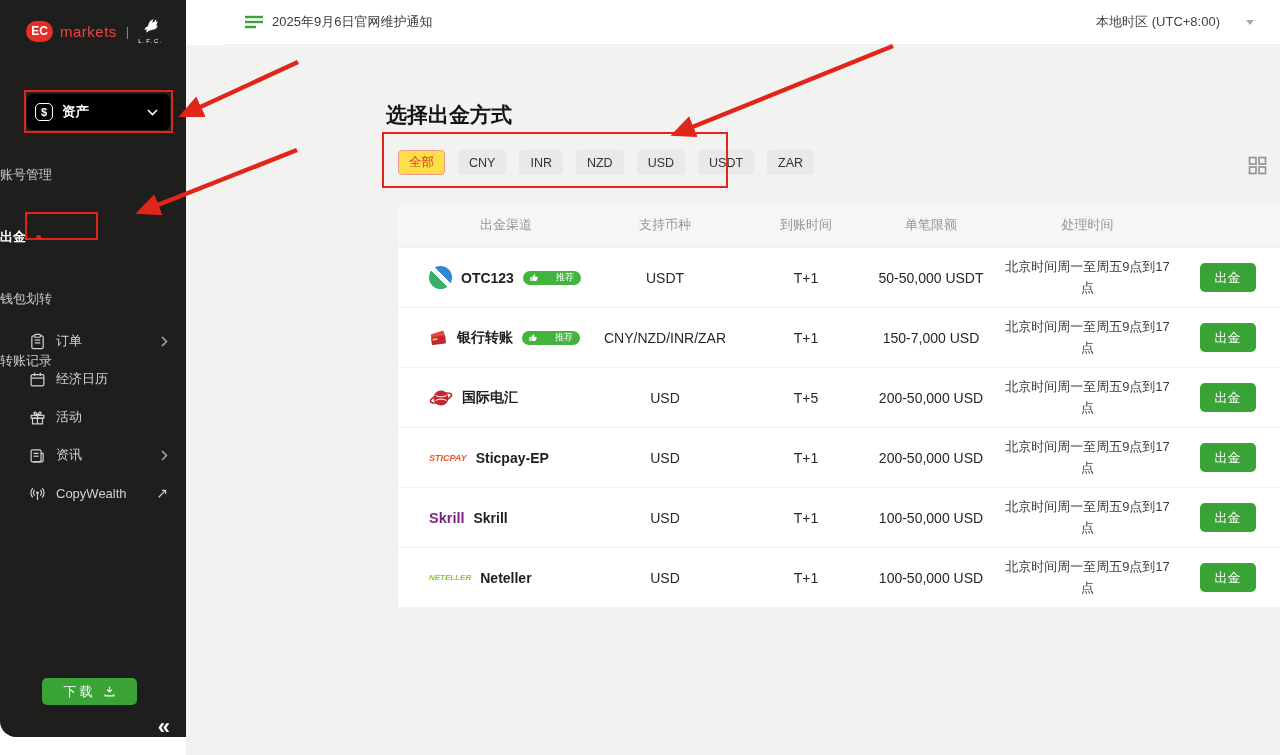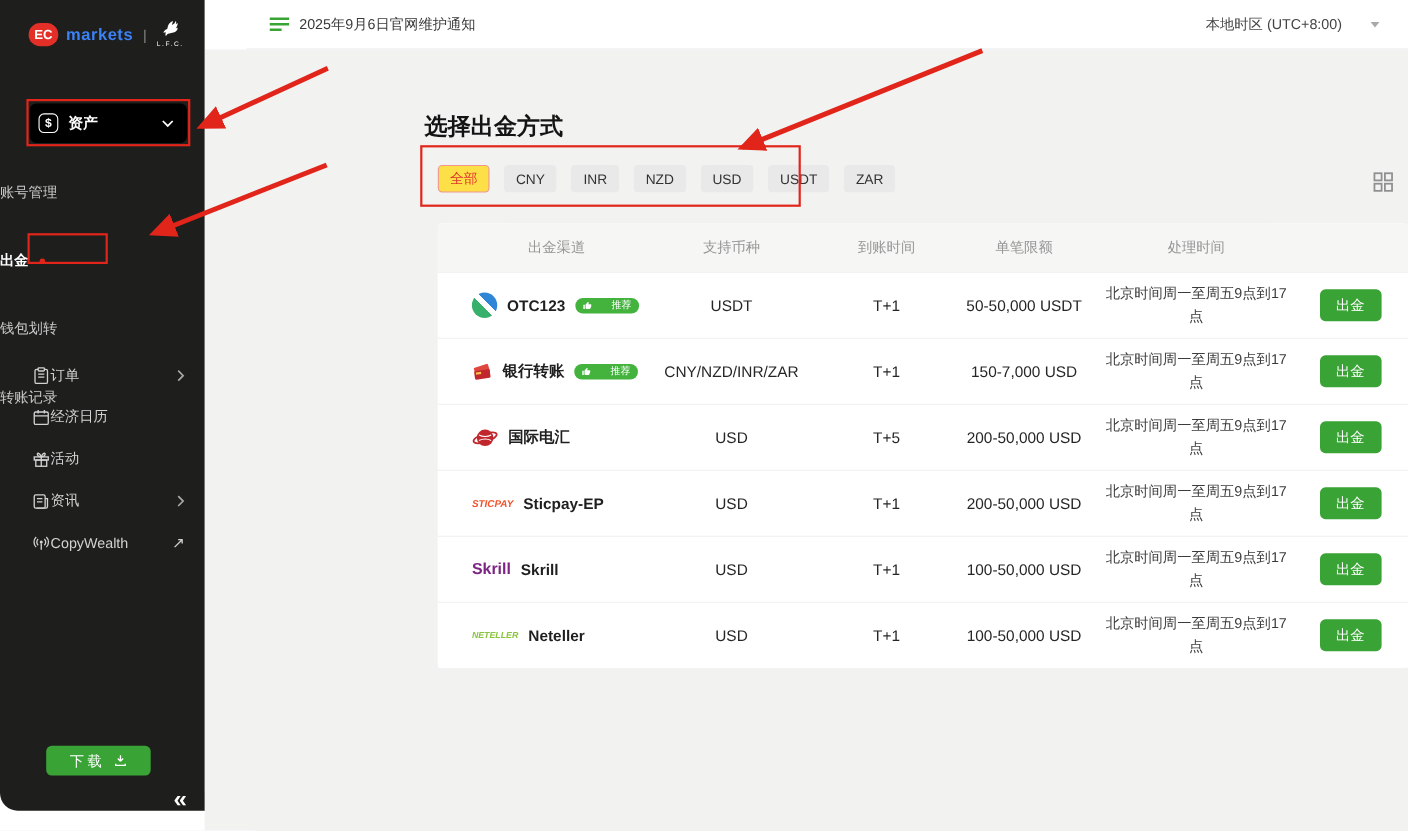--- a/index.html
+++ b/index.html
@@ -7,39 +7,39 @@
   body {
     font-family: "Liberation Sans", "DejaVu Sans", sans-serif;
     background:#fff; position:relative; overflow:hidden;
   }
   
   .sidebar { position:absolute; left:0; top:0; width:186px; height:737px;
     background:#1e1e1c; border-bottom-left-radius:16px; z-index:5; color:#d6d6d6; }
   .logo-row { display:flex; align-items:center; gap:7px; padding:18px 0 0 26px; }
   .ec-badge { background:#e42f28; color:#fff; font-weight:700; font-size:12px;
     width:27px; height:21px; border-radius:11px; display:flex; align-items:center; justify-content:center; }
-  .markets { color:#3b82f6; font-size:15px; font-weight:700; letter-spacing:.5px; }
+  .markets { color:#ef4444; font-size:15px; font-weight:400; letter-spacing:.5px; }
   .pipe { color:#888; font-size:13px; margin:0 2px; }
   .lfc { display:flex; flex-direction:column; align-items:center; color:#fff; line-height:1; }
   .lfc-sub { font-size:6px; letter-spacing:1.5px; margin-top:1px; color:#fff; }
   .assets-item { position:absolute; left:27px; top:94px; width:143px; height:36px;
     background:#000; border-radius:6px; display:flex; align-items:center; gap:9px;
     padding:0 12px 0 8px; color:#fff; cursor:pointer; }
   .assets-item .lbl { flex:1; font-size:13.5px; font-weight:700; }
   .icon { display:inline-flex; align-items:center; justify-content:center; }
   .icon-asset { width:18px; height:18px; border:1.6px solid #fff; border-radius:5px;
     font-size:11px; font-weight:700; color:#fff; display:flex; align-items:center; justify-content:center; }
   .subnav { position:absolute; top:132px; left:0; width:186px; }
   .subitem { height:38px; line-height:38px; font-size:13px; color:#c9c9c9;
     position:relative; cursor:pointer;margin-top:24px; }
   .subitem .dot { position:absolute; left:36px; top:17px; width:5px; height:5px;
     border-radius:50%; background:#e1251b; }
   .subitem.active { color:#fff; font-weight:700; }
   .nav { position:absolute; top:322px; left:0; width:186px; }
-  .nav-item { height:38px; display:flex; align-items:center; 
+  .nav-item { height:38px; display:flex; align-items:center; gap:10px;
     padding:0 18px 0 29px; font-size:13px; color:#d2d2d2; cursor:pointer; }
   .nav-item .grow { flex:1; }
   .ext { font-size:14px; color:#cfcfcf; }
   .download-btn { position:absolute; left:42px; top:678px; width:95px; height:27px;
     background:#3aa335; border:none; border-radius:5px; color:#fff; font-size:13px;
     display:flex; align-items:center; justify-content:center; gap:7px; letter-spacing:3px; cursor:pointer;
     font-family:inherit; }
   .collapse { position:absolute; right:16px; top:716px; color:#fff; font-size:22px;
     font-weight:700; cursor:pointer; line-height:1; }
   

